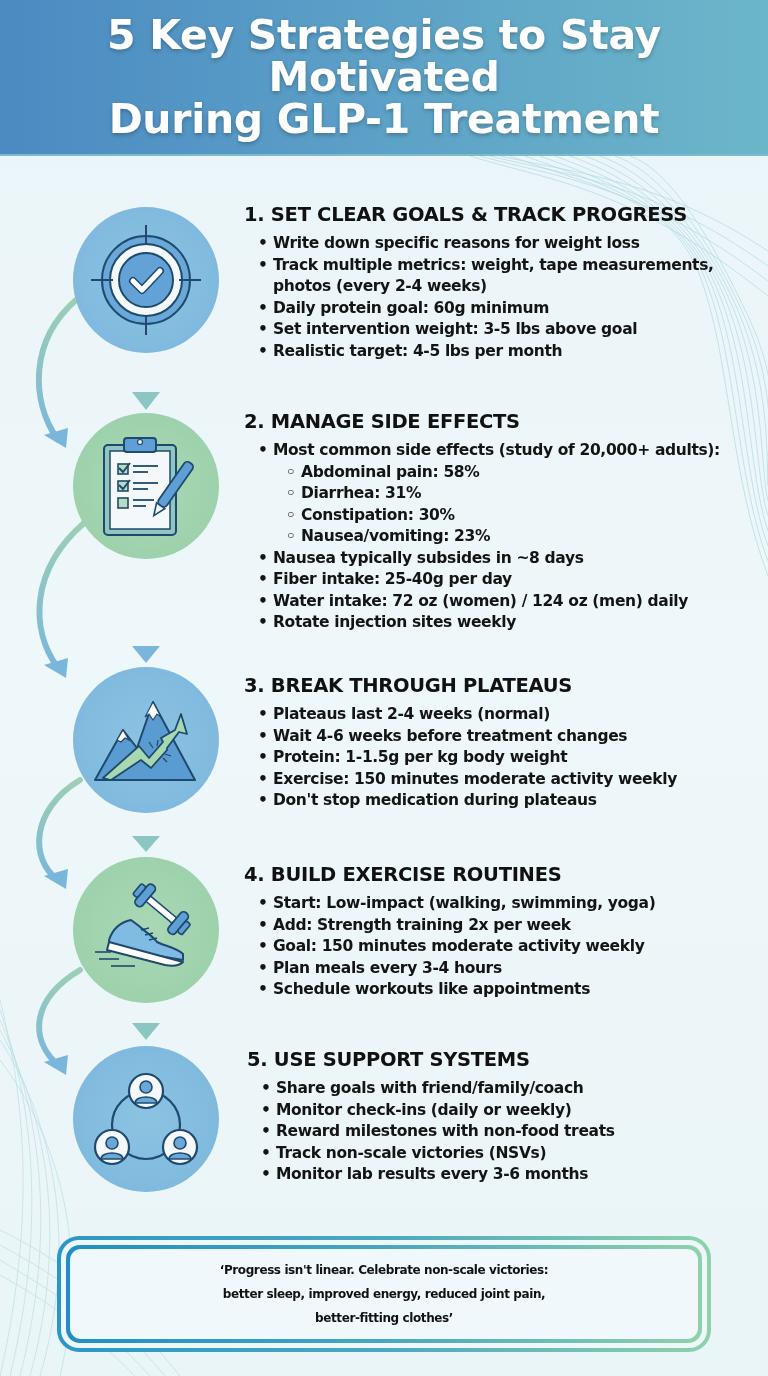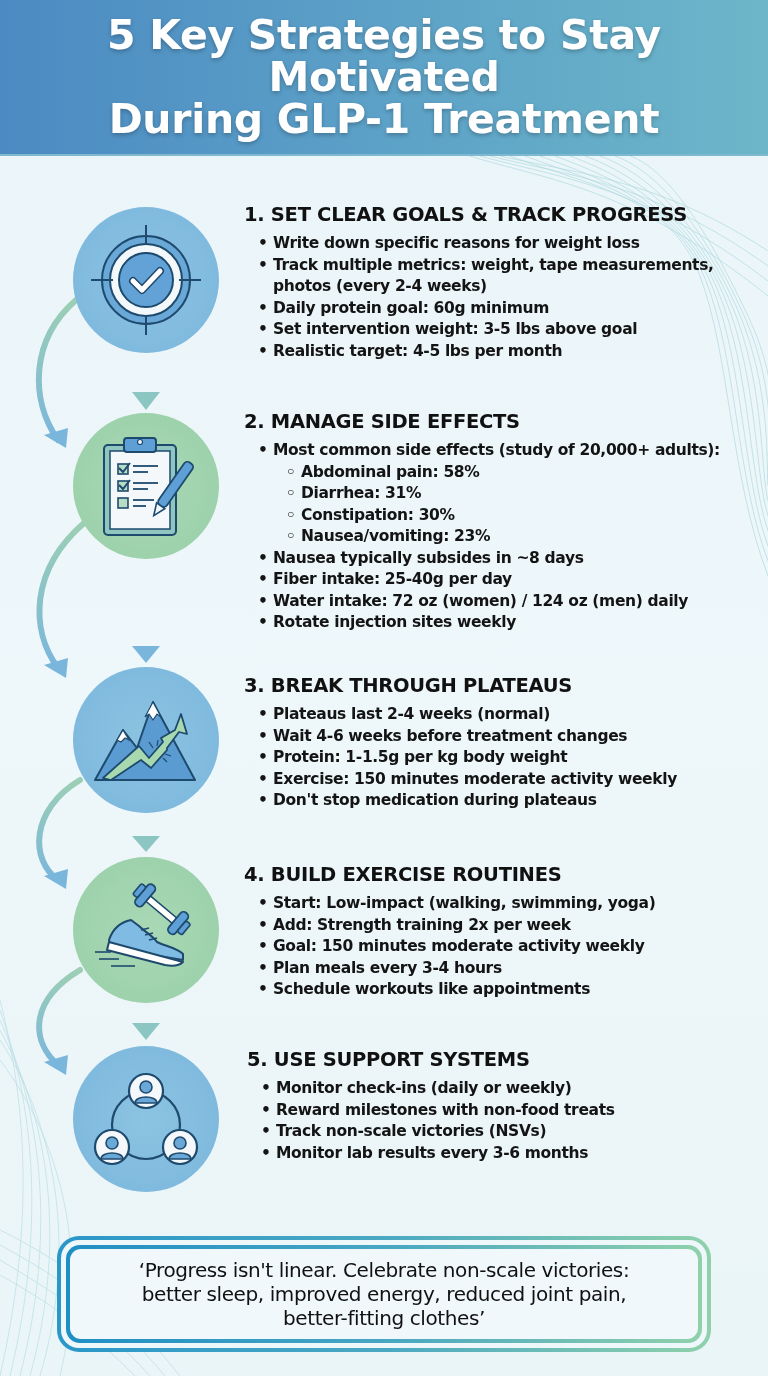--- a/index.html
+++ b/index.html
@@ -56,21 +56,21 @@
   .quote-inner {
     width: 100%; height: 100%; border-radius: 14px; padding: 4px;
     background: linear-gradient(90deg, #1f8fc4 0%, #47a6c2 50%, #8fd1ab 100%);
   }
   .quote-box {
     width: 100%; height: 100%; border-radius: 11px;
     background: #f0f8fb;
     display: flex; align-items: center; justify-content: center;
   }
   .quote-box p {
-    text-align: center; font-weight: normal; font-size: 20px; line-height: 24px;
+    text-align: center; font-weight: bold; font-size: 12px; line-height: 24px;
     color: #111; letter-spacing: -0.4px; white-space: pre-line;
   }
 </style>
 </head>
 <body>
 
 <div class="header">
   <h1>
     <span>5 Key Strategies to Stay Motivated</span><br>
     <span>During GLP-1 Treatment</span>
@@ -283,20 +283,21 @@
     <li>Add: Strength training 2x per week</li>
     <li>Goal: 150 minutes moderate activity weekly</li>
     <li>Plan meals every 3-4 hours</li>
     <li>Schedule workouts like appointments</li>
   </ul>
 </div>
 
 <div class="section" style="top:1047px;left:247px">
   <h2>5. USE SUPPORT SYSTEMS</h2>
   <ul>
+    <li>Share goals with friend/family/coach</li>
     <li>Monitor check-ins (daily or weekly)</li>
     <li>Reward milestones with non-food treats</li>
     <li>Track non-scale victories (NSVs)</li>
     <li>Monitor lab results every 3-6 months</li>
   </ul>
 </div>
 
 <div class="quote-outer">
   <div class="quote-mid">
     <div class="quote-inner">

